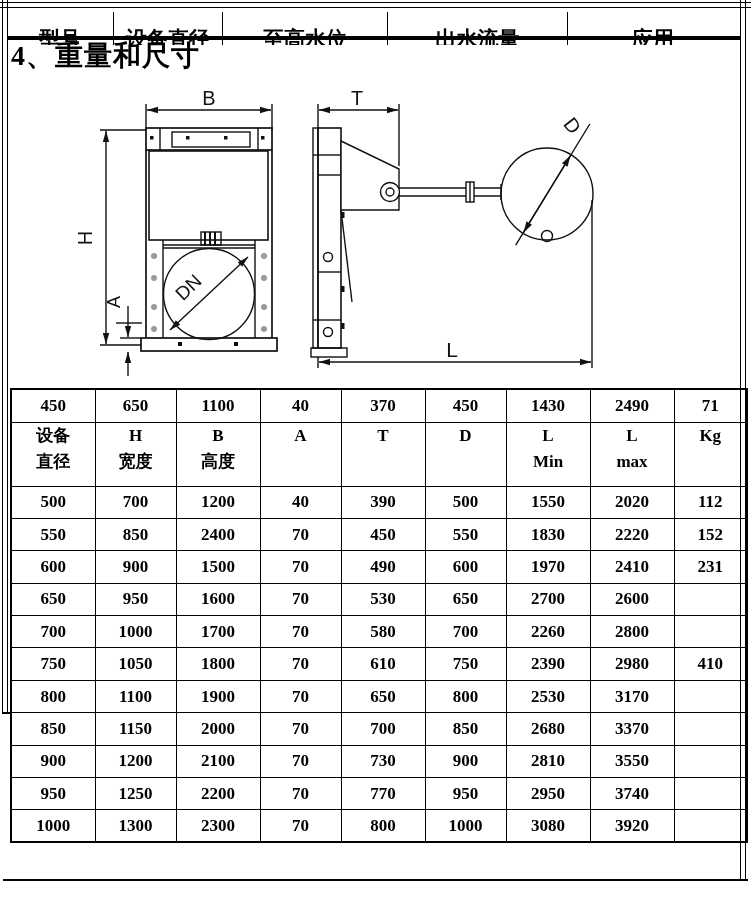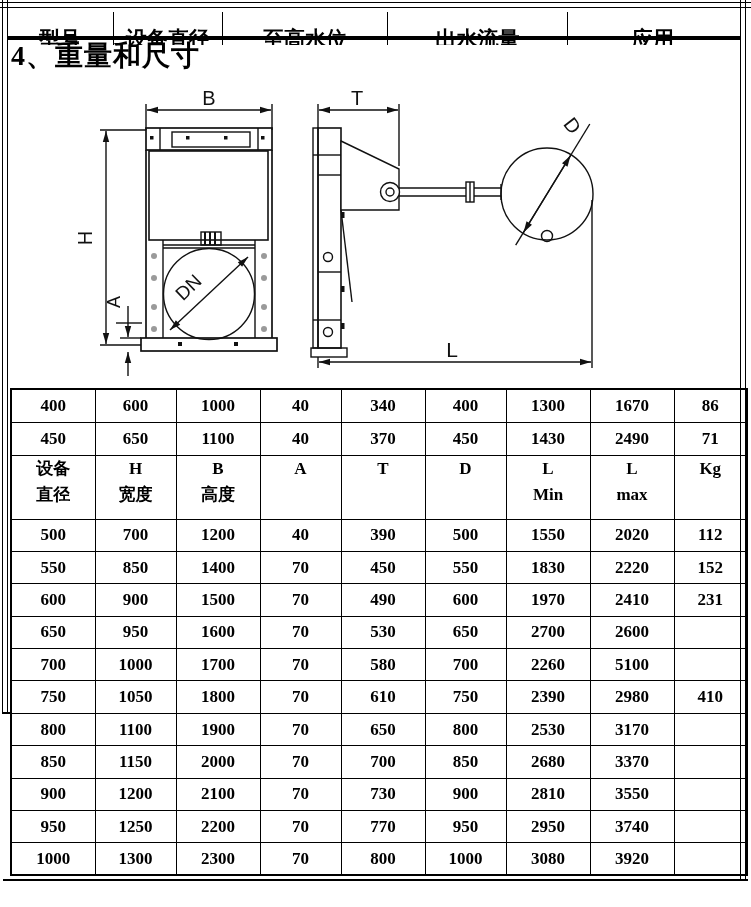--- a/index.html
+++ b/index.html
@@ -184,31 +184,20 @@
         <col style="width:84px">
       <col style="width:81px">
         <col style="width:84px">
         <col style="width:81px">
       <col style="width:84px">
         <col style="width:84px">
         <col style="width:73px">
     </colgroup>
     <tbody>
         <tr class="r-first">
-          <td>400</td>
-          <td>600</td>
-          <td>1000</td>
-          <td>40</td>
-          <td>340</td>
-          <td>400</td>
-          <td>1300</td>
-          <td>1670</td>
-          <td>86</td>
-        </tr>
-        <tr class="r-first">
           <td>450</td>
           <td>650</td>
           <td>1100</td>
           <td>40</td>
           <td>370</td>
           <td>450</td>
           <td>1430</td>
           <td>2490</td>
           <td>71</td>
         </tr>
@@ -257,21 +246,21 @@
           <td>40</td>
           <td>390</td>
           <td>500</td>
           <td>1550</td>
           <td>2020</td>
           <td>112</td>
         </tr>
         <tr>
           <td>550</td>
           <td>850</td>
-          <td>1400</td>
+          <td>2400</td>
           <td>70</td>
           <td>450</td>
           <td>550</td>
           <td>1830</td>
           <td>2220</td>
           <td>152</td>
         </tr>
         <tr>
           <td>600</td>
           <td>900</td>
@@ -295,21 +284,21 @@
           <td></td>
         </tr>
         <tr>
           <td>700</td>
           <td>1000</td>
           <td>1700</td>
           <td>70</td>
           <td>580</td>
           <td>700</td>
           <td>2260</td>
-          <td>5100</td>
+          <td>2800</td>
           <td></td>
         </tr>
         <tr>
           <td>750</td>
           <td>1050</td>
           <td>1800</td>
           <td>70</td>
           <td>610</td>
           <td>750</td>
           <td>2390</td>

